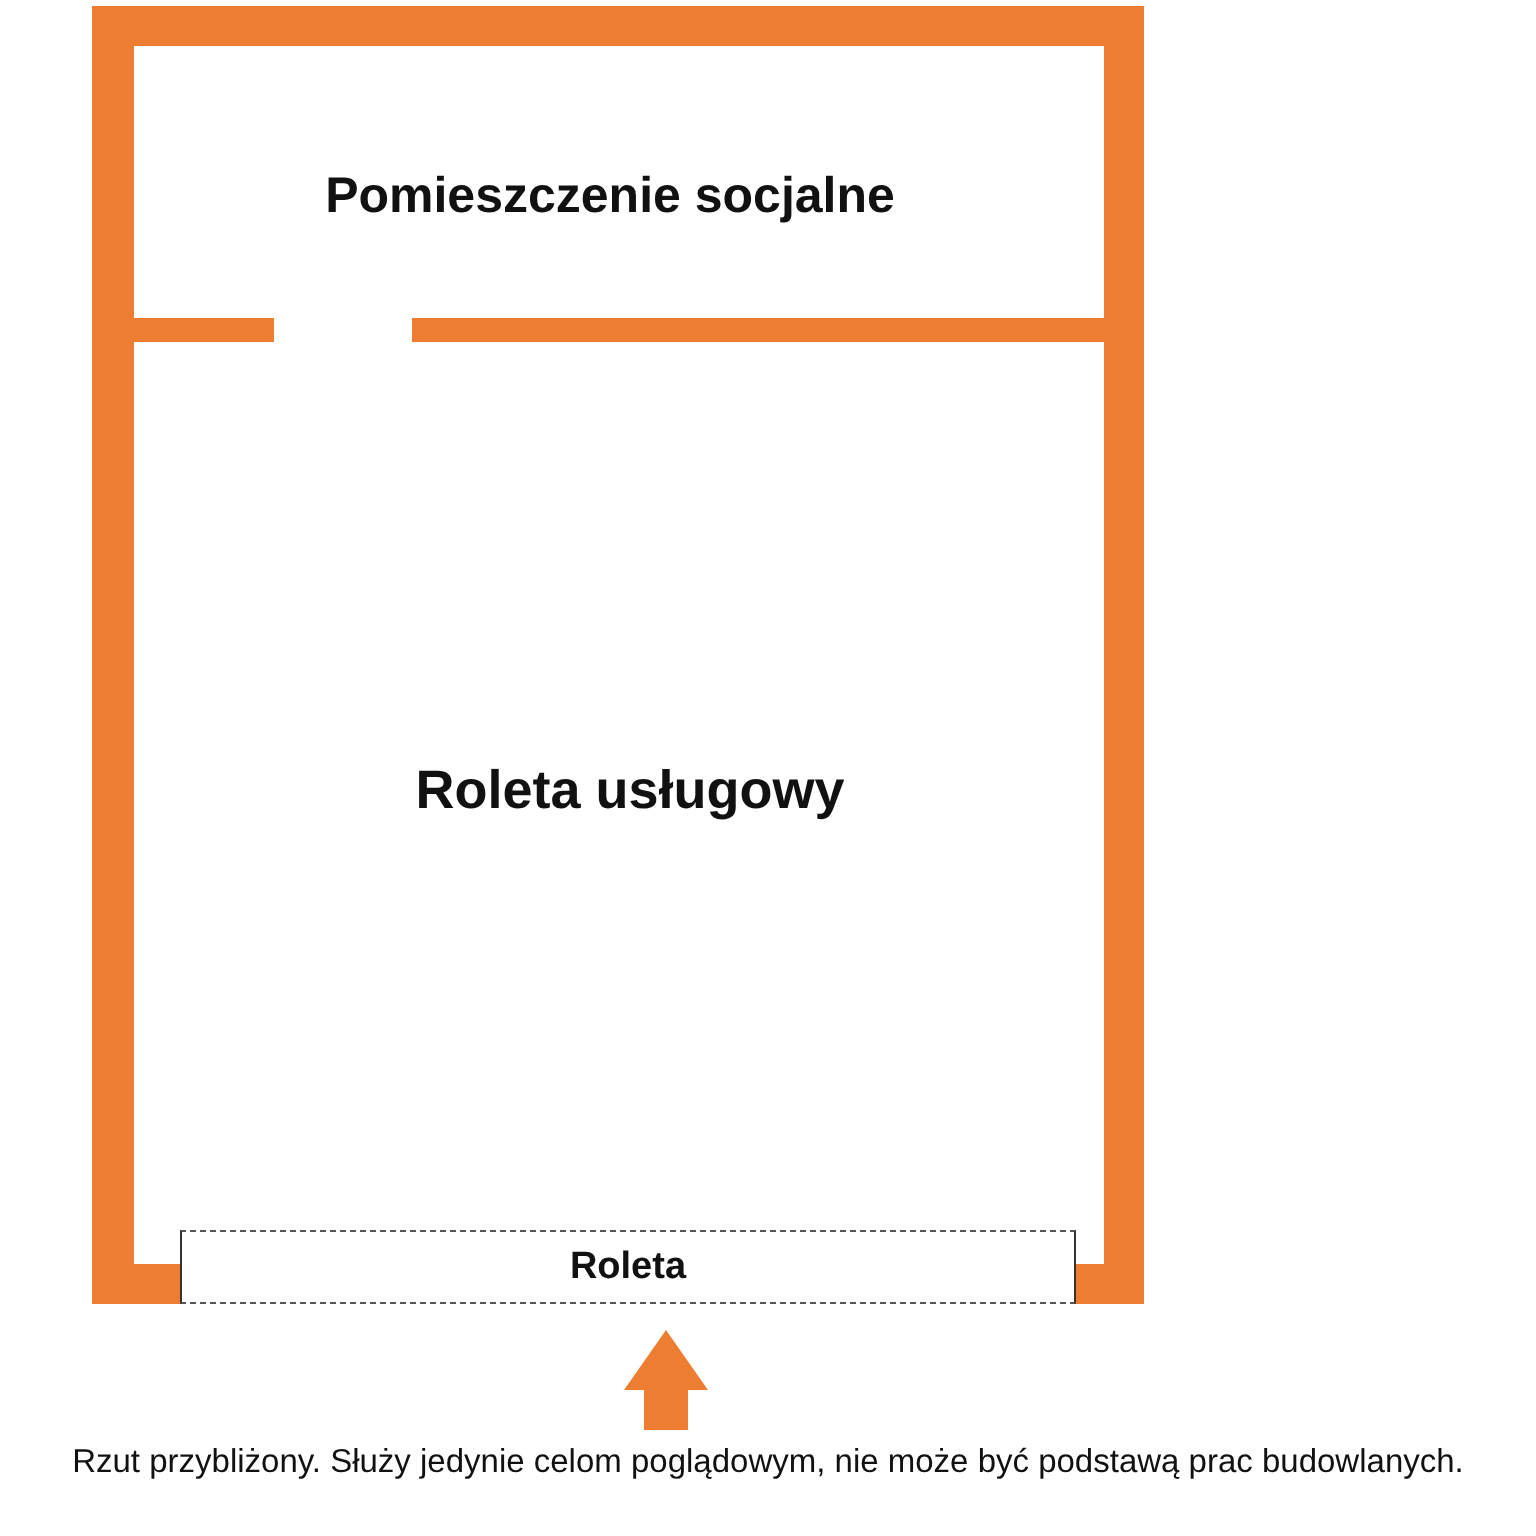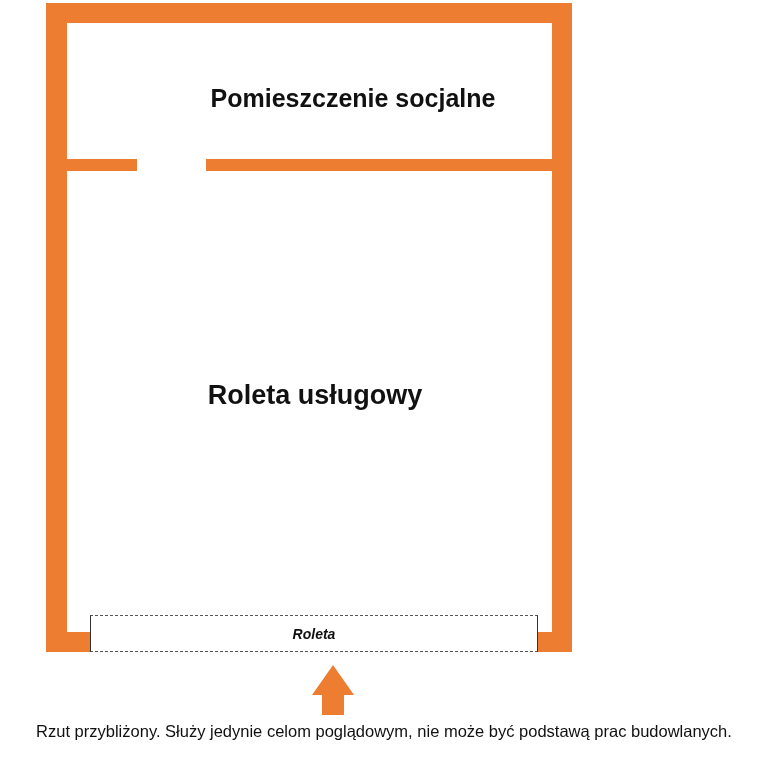--- a/index.html
+++ b/index.html
@@ -2,38 +2,38 @@
 <html><head>
 <meta charset="utf-8">
 <style>
   html, body { margin:0; padding:0; background:#ffffff; }
   body { width:768px; height:768px; position:relative; overflow:hidden; font-family:"Liberation Sans", sans-serif; }
   .wall { position:absolute; background:#ED7D31; }
   .label { position:absolute; font-family:"Liberation Sans", sans-serif; font-weight:bold; color:#111; white-space:nowrap; }
   .roleta { position:absolute; left:90px; top:615px; width:448px; height:37px; box-sizing:border-box;
             border-top:1.5px dashed #555; border-bottom:1.5px dashed #555; border-left:1.5px solid #333; border-right:1.5px solid #333;
             background:#fff; display:flex; align-items:center; justify-content:center; }
-  .roleta span { font-weight:bold; font-size:14px; color:#111;font-style:italic; }
+  .roleta span { font-weight:bold; font-size:19px; color:#111; }
   .caption { position:absolute; left:0; top:722px; width:768px; text-align:center; font-size:16.5px; color:#111; }
 </style>
 </head>
 <body>
 
 <div>
 
   <div class="wall" style="left:46px;top:3px;width:526px;height:20px;"></div>
   <div class="wall" style="left:46px;top:3px;width:21px;height:649px;"></div>
   <div class="wall" style="left:552px;top:3px;width:20px;height:649px;"></div>
   <div class="wall" style="left:46px;top:632px;width:46px;height:20px;"></div>
   <div class="wall" style="left:536px;top:632px;width:36px;height:20px;"></div>
 
   <div class="wall" style="left:67px;top:159px;width:70px;height:12px;"></div>
   <div class="wall" style="left:206px;top:159px;width:346px;height:12px;"></div>
 
-  <div class="label" style="left:0;width:610px;text-align:center;top:84px;font-size:25px;padding-left:48px;">Pomieszczenie socjalne</div>
+  <div class="label" style="left:0;width:610px;text-align:center;top:84px;font-size:25px;">Pomieszczenie socjalne</div>
   <div class="label" style="left:0;width:630px;text-align:center;top:380px;font-size:27px;">Roleta usługowy</div>
 
   <div class="roleta">
     <span>Roleta</span>
   </div>
 
   <svg style="position:absolute;left:310px;top:663px;" width="46" height="54" viewBox="0 0 46 54">
     <polygon points="23,2 44,32 34,32 34,52 12,52 12,32 2,32" fill="#ED7D31"></polygon>
   </svg>
 </div>

